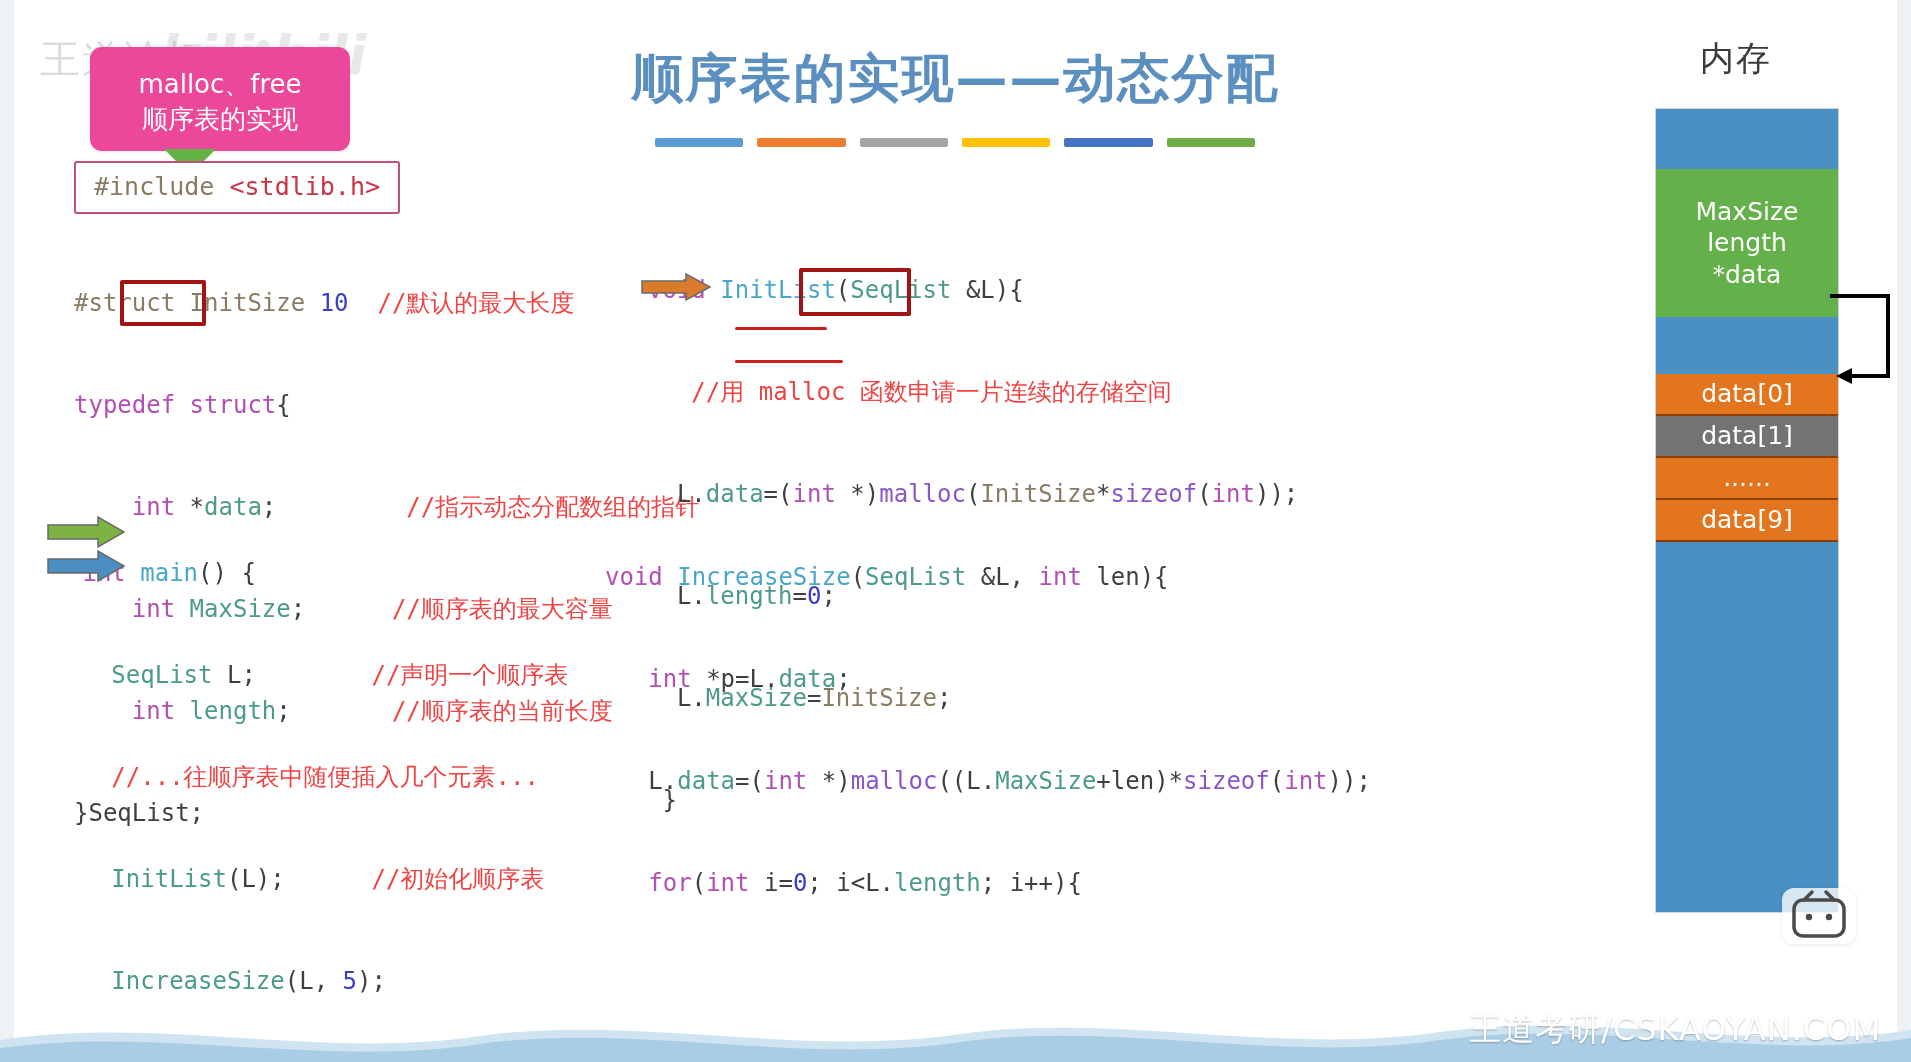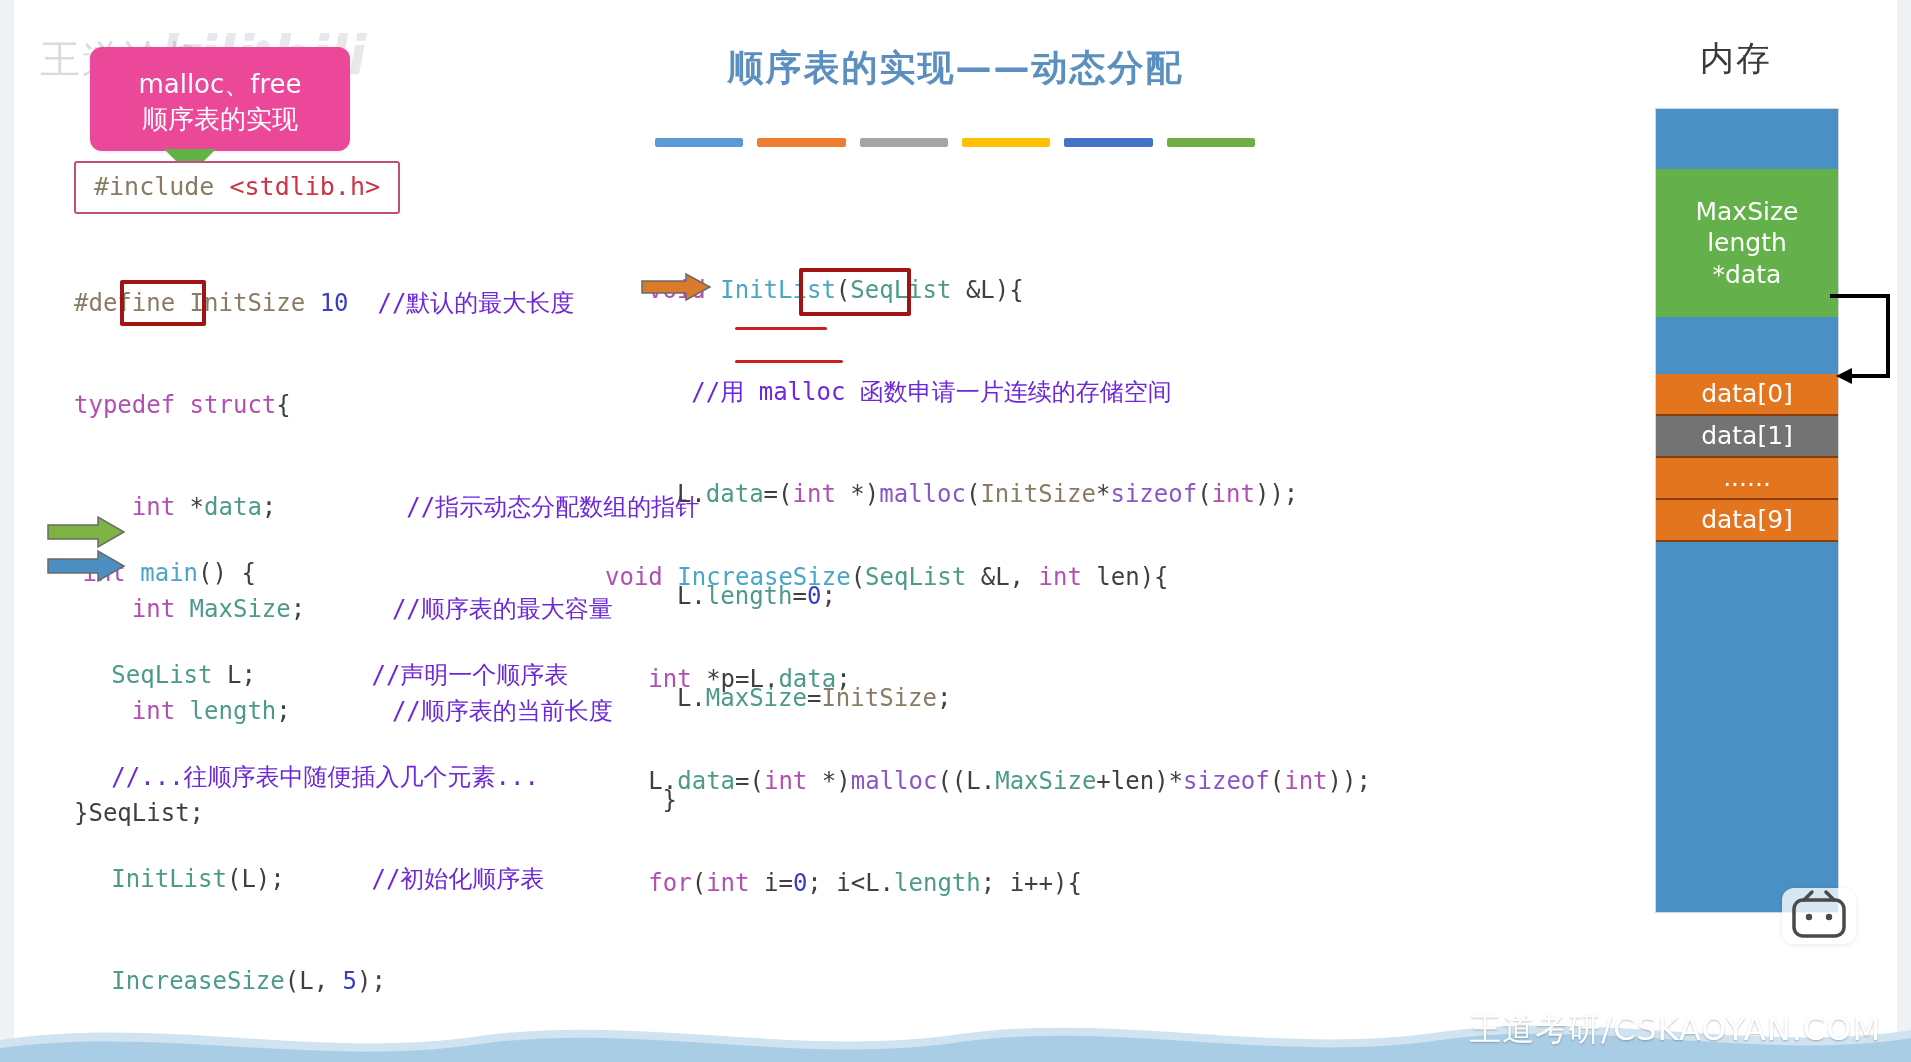--- a/index.html
+++ b/index.html
@@ -80,21 +80,21 @@
   }
   .bili-logo svg { display:block; }
 
   
   .title {
     position: absolute;
     left: 0; top: 44px;
     width: 1911px;
     text-align: center;
     font-family: "DejaVu Sans", sans-serif;
-    font-size: 36px;
+    font-size: 52px;
     font-weight: bold;
     letter-spacing: 2px;
     color: #5b8fc0;
     text-shadow: 1px 1px 0 rgba(255,255,255,0.9);
   }
   .title-bars {
     position: absolute;
     left: 655px;
     top: 138px;
     width: 600px;
@@ -151,21 +151,21 @@
   
   .code {
     position: absolute;
     font-family: "DejaVu Sans Mono", monospace;
     font-size: 24px;
     line-height: 34px;
     white-space: pre;
     color: #3f3f3f;
   }
   .code .row { position: relative; white-space: pre; }
-  .cmt  { color: #6d28d9; }
+  .cmt  { color: #ef4444; }
   .kw   { color: #b24fb2; }       
   .kw2  { color: #8a56c8; }       
   .fn   { color: #4aa6c8; }       
   .id   { color: #4c9a8a; }       
   .num  { color: #3c3cc8; }       
   .pp   { color: #8a7b63; }       
   .pl   { color: #3f3f3f; }
 
   
   .redbox {
@@ -259,21 +259,21 @@
     <div>malloc、free</div>
     <div>顺序表的实现</div>
     <span class="tail"></span>
   </div>
 
   <div class="include-box">
     <span class="pp">#include</span><span>&nbsp;</span><span style="color:#cc3344">&lt;stdlib.h&gt;</span>
   </div>
 
   <div class="code" style="left:74px; top:218px;">
-    <div class="row"><span class="pp">#define</span> <span class="pp">InitSize</span> <span class="num">10</span>  <span class="cmt">//默认的最大长度</span></div>
+    <div class="row"><span class="pp">#struct</span> <span class="pp">InitSize</span> <span class="num">10</span>  <span class="cmt">//默认的最大长度</span></div>
     <div class="row"><span class="kw">typedef</span> <span class="kw">struct</span><span class="pl">{</span></div>
     <div class="row">    <span class="kw">int</span> <span class="pl">*</span><span class="id">data</span><span class="pl">;</span>         <span class="cmt">//指示动态分配数组的指针</span></div>
     <div class="row">    <span class="kw">int</span> <span class="id">MaxSize</span><span class="pl">;</span>      <span class="cmt">//顺序表的最大容量</span></div>
     <div class="row">    <span class="kw">int</span> <span class="id">length</span><span class="pl">;</span>       <span class="cmt">//顺序表的当前长度</span></div>
     <div class="row"><span class="pl">}SeqList;</span></div>
   </div>
 
   <div class="redbox" style="left:120px; top:280px; width:78px; height:38px;"></div>
 
   <div class="code" style="left:68px; top:488px;">

